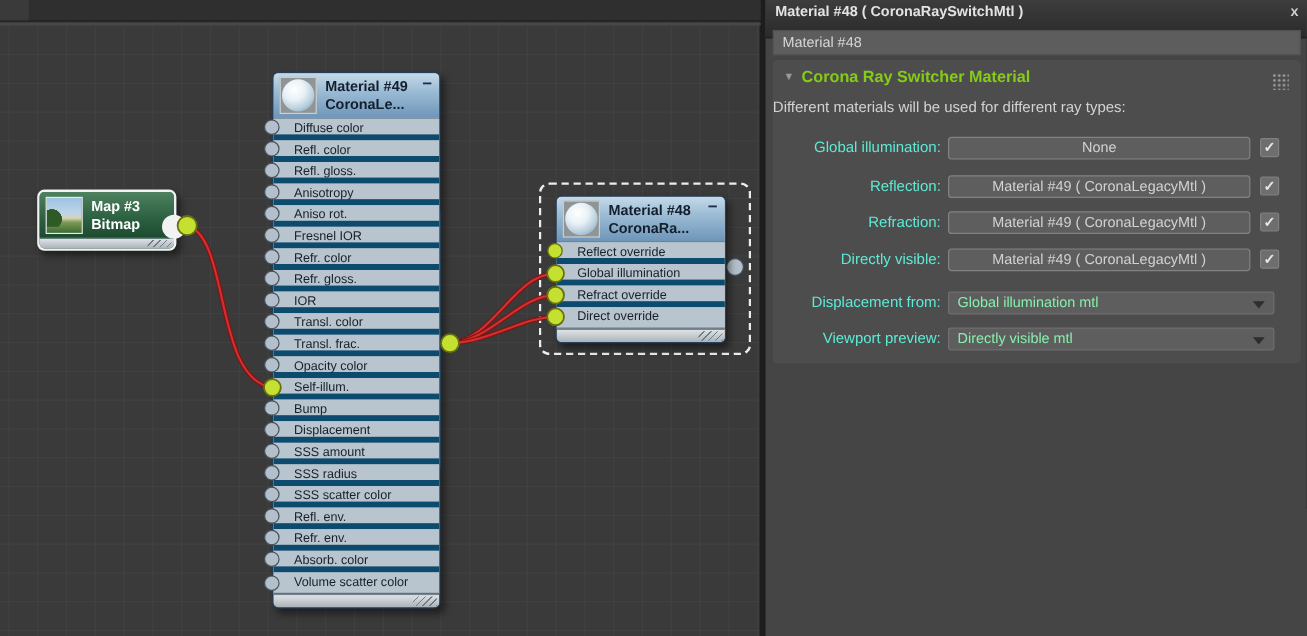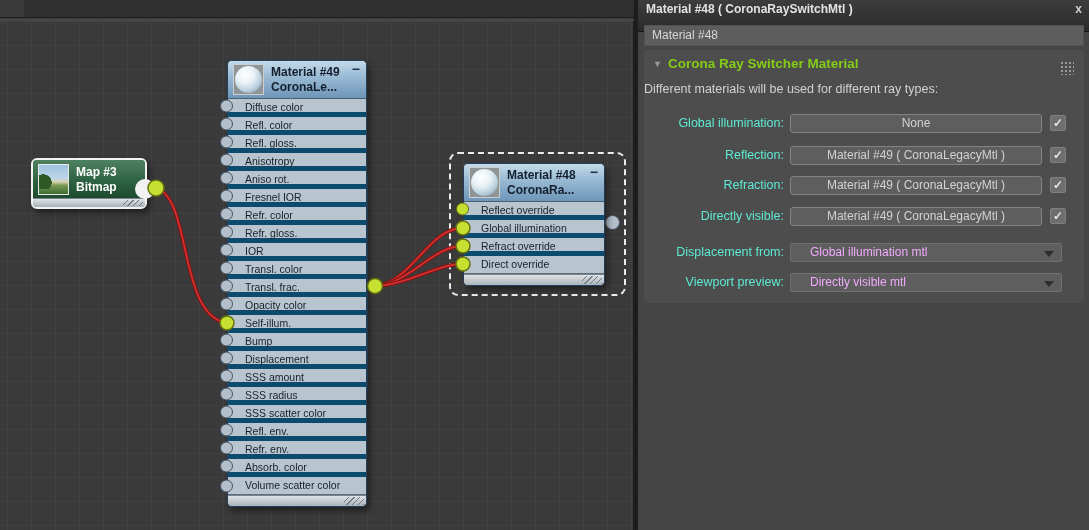--- a/index.html
+++ b/index.html
@@ -105,21 +105,21 @@
     font-size:12.5px; color:#5eead4; line-height:19px; }
   .p-btn { position:absolute; left:146px; top:0; width:252px; height:19px;
     background:#5e5e5e; border:1px solid #828282; border-radius:3px;
     color:#d2d2d2; font-size:12px; text-align:center; line-height:17px;
     overflow:hidden; white-space:nowrap; }
   .p-check { position:absolute; left:406px; top:1px; width:16px; height:16px;
     background:#6e6e6e; border:1px solid #808080; border-radius:2px;
     color:#e6e6e6; font-size:12px; font-weight:bold; text-align:center; line-height:15px; }
   .p-drop { position:absolute; left:146px; top:0; width:272px; height:19px;
     background:#5e5e5e; border:1px solid #6f6f6f; border-radius:2px;
-    color:#f0abfc; font-size:12px; line-height:17px; padding-left:19px;
+    color:#86efac; font-size:12px; line-height:17px; padding-left:7px;
     white-space:nowrap; overflow:hidden; }
   .drop-arrow { position:absolute; right:7px; top:7px; width:0; height:0;
     border-left:5px solid transparent; border-right:5px solid transparent;
     border-top:6px solid #2e2e2e; }
 </style>
 </head>
 <body>
 
 <div id="stage">
 

